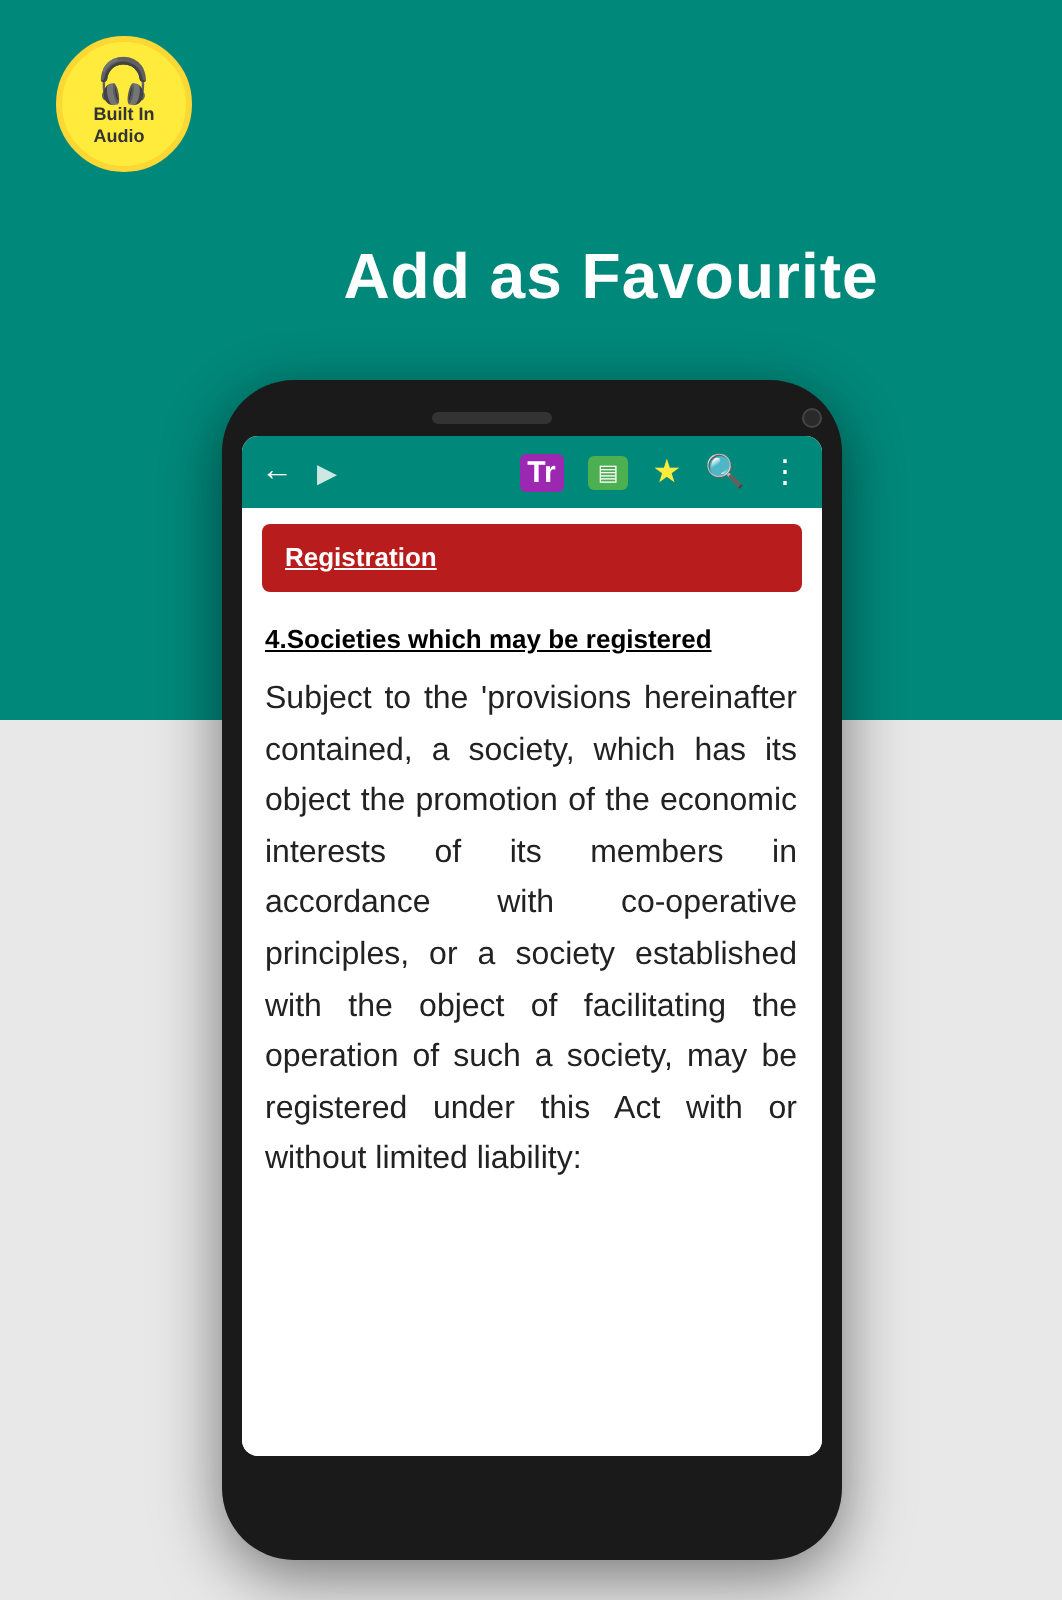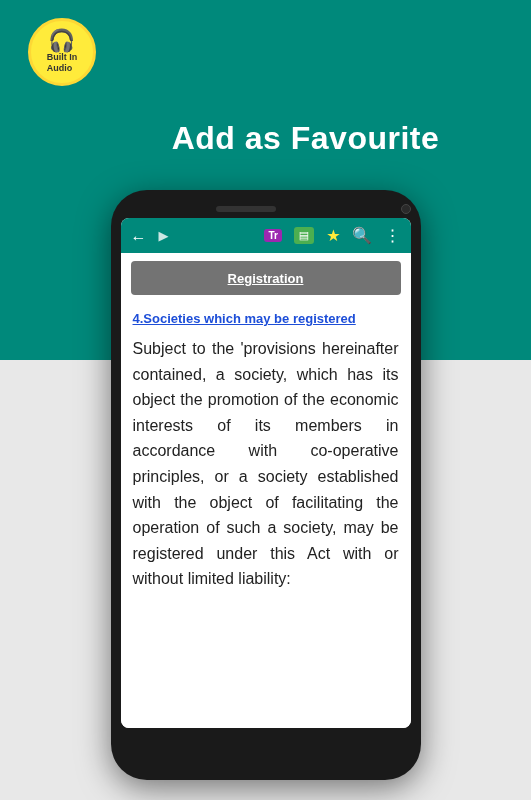--- a/index.html
+++ b/index.html
@@ -118,21 +118,21 @@
       cursor: pointer;
     }
     .toolbar-spacer { flex: 1; }
     .toolbar-icon-star {
       color: #ffeb3b;
       font-size: 16px;
     }
     .toolbar-icon-font {
       background: #9c27b0;
       color: white;
-      font-size: 10px;
+      font-size: 15px;
       font-weight: bold;
       border-radius: 3px;
       padding: 1px 4px;
       text-align: right;
     }
     .toolbar-icon-bookmark {
       background: #4caf50;
       color: white;
       font-size: 11px;
       border-radius: 3px;
@@ -142,36 +142,36 @@
     
     .content-area {
       flex: 1;
       overflow-y: auto;
       padding: 0;
       background: white;
     }
 
     
     .registration-header {
-      background: #737373;
-      text-align: center;
+      background: #b91c1c;
+      text-align: left;
       padding: 8px 12px;
       margin: 8px 10px;
       border-radius: 4px;
     }
     .registration-header span {
       color: white;
       font-size: 13px;
       font-weight: bold;
       text-decoration: underline;
     }
 
     
     .section-heading {
-      color: #1d4ed8;
+      color: #000000;
       font-size: 13px;
       font-weight: bold;
       text-decoration: underline;
       padding: 8px 12px 6px 12px;
       cursor: pointer;
     }
 
     
     .body-text {
       font-size: 16px;

